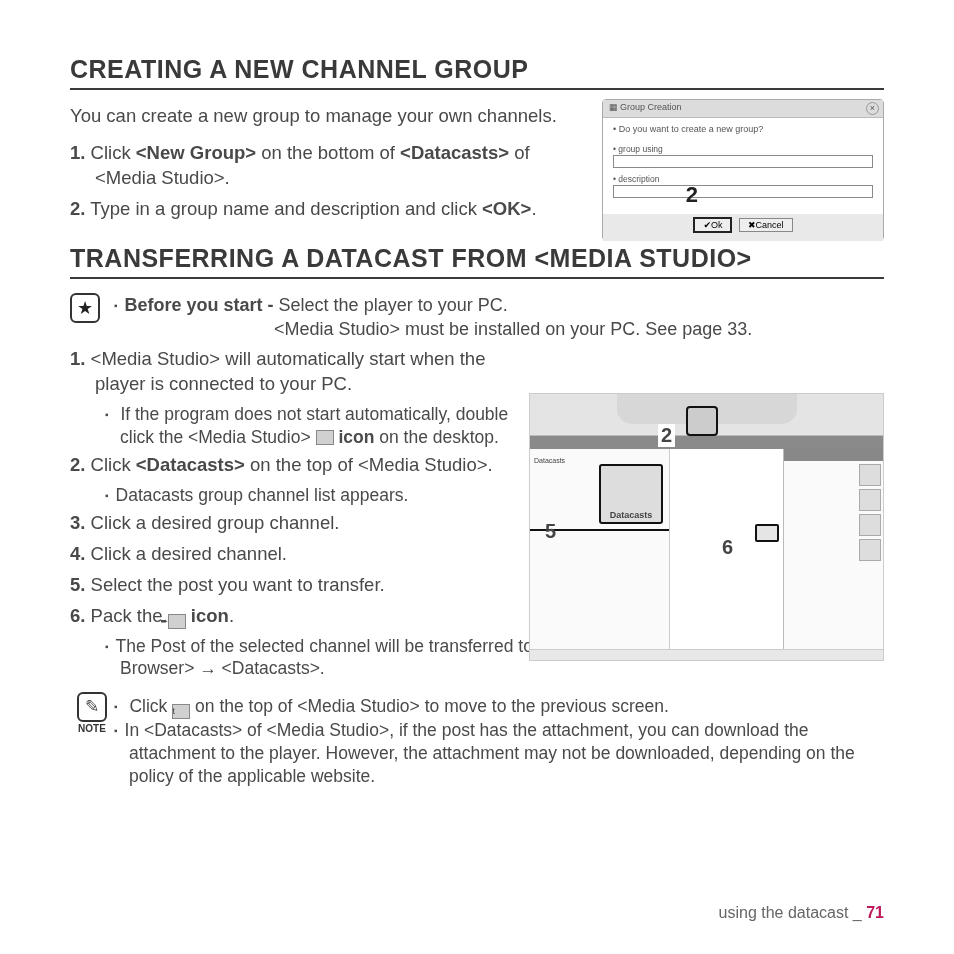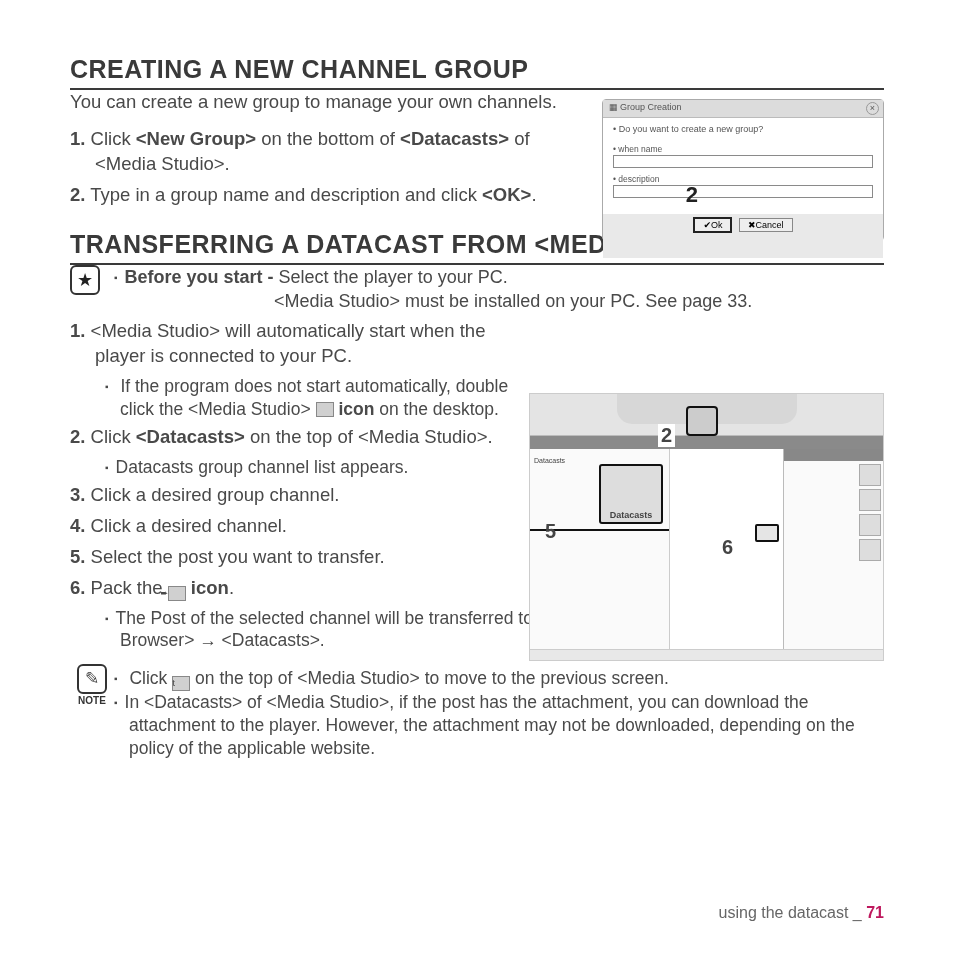--- a/index.html
+++ b/index.html
@@ -11,20 +11,21 @@
     background: #fff;
     position: relative;
     padding: 55px 70px 40px 70px;
   }
   h1 {
     font-size: 25px;
     font-weight: bold;
     color: #3a3a3a;
     border-bottom: 2px solid #3a3a3a;
     padding-bottom: 4px;
+    margin-bottom: 14px;
     letter-spacing: 0.5px;
   }
   h1.second {
     margin-top: 22px;
   }
   .intro {
     font-size: 18.5px;
     line-height: 1.35;
     color: #494949;
     margin-bottom: 12px;
@@ -96,21 +97,21 @@
     height: 96px;
   }
   .dialog-img .body .q { margin-bottom: 10px; }
   .dialog-img .body .lbl { font-size: 8.5px; margin-bottom: 1px; }
   .dialog-img .body input {
     width: 100%; height: 13px;
     border: 1px solid #8a8a8a; font-size: 9px;
     margin-bottom: 6px; padding: 0 2px;
   }
   .dialog-img .btns {
-    height: 44px; text-align: center; padding-top: 3px;
+    height: 27px; text-align: center; padding-top: 3px;
     background: #e9e9e9;
   }
   .dialog-img .btns button {
     font-size: 9px;
     padding: 1px 8px;
     border: 2px solid #222;
     background: #eee;
     margin: 0 2px;
   }
   .dialog-img .btns button.cancel { border: 1px solid #888; }
@@ -253,21 +254,21 @@
 </ol>
 
 <div class="dialog-img">
   <div class="tbar">
     <span class="">▦ </span>
     <span>Group Creation</span>
     <span class="x">×</span>
   </div>
   <div class="body">
     <div class="q">• Do you want to create a new group?</div>
-    <div class="lbl">• when name</div>
+    <div class="lbl">• group using</div>
     <input style="">
     <div class="lbl">• description</div>
     <input style="">
   </div>
   <div class="btns">
     <button>✔<span>Ok</span></button>
     <button class="cancel">✖<span>Cancel</span></button>
   </div>
 </div>
 <div class="callout2a">2</div>

